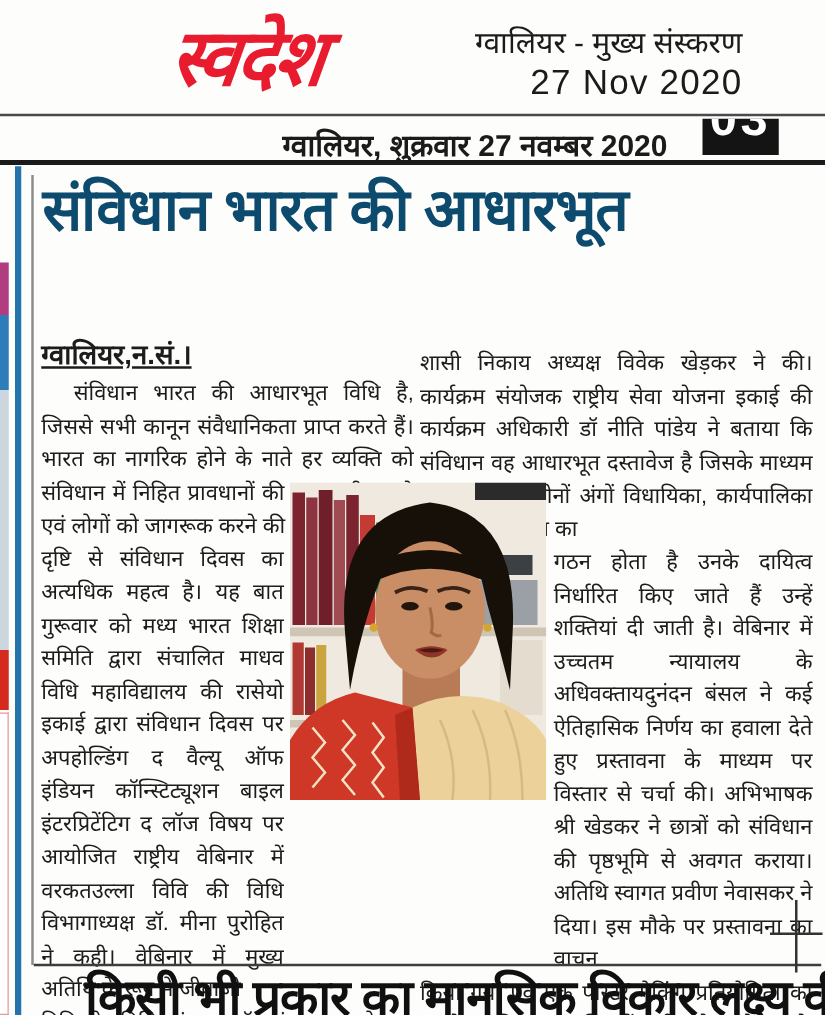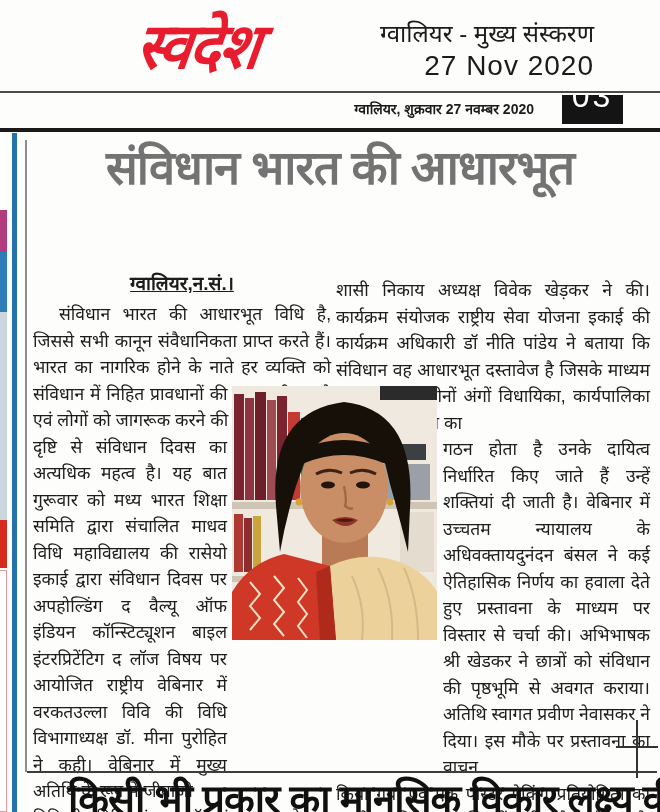--- a/index.html
+++ b/index.html
@@ -14,46 +14,46 @@
     position:absolute; left:58px; top:2px; width:280px; height:84px;
     display:flex; align-items:center; justify-content:center;
     font-size:60px; font-weight:900; font-style:italic;
     transform:skewX(-7deg) scaleY(1.05);
     letter-spacing:-2px;
     font-family:"DejaVu Serif","Liberation Serif",serif;
   }
   .edition { position:absolute; right:66px; top:16px; font-size:24px; }
   .scan-date { position:absolute; right:66px; top:50px; font-size:28px; letter-spacing:1px; }
   .rule-thin { position:absolute; left:0; top:91px; width:660px; height:2px; background:#4a4a4a; }
-  .dateline { position:absolute; right:126px; top:99px; font-size:14px; font-weight:bold;margin-left:12px; }
+  .dateline { position:absolute; right:126px; top:99px; font-size:24px; font-weight:bold;margin-left:12px; }
   .pagenum-box { position:absolute; left:562px; top:95px; width:61px; height:29px; background:#141414; overflow:hidden; }
-  .pagenum-box span { display:block; text-align:center; color:#fff; font-weight:normal; font-size:32px; line-height:32px; margin-top:-15px; letter-spacing:3px; }
+  .pagenum-box span { display:block; text-align:center; color:#fff; font-weight:bold; font-size:39px; line-height:32px; margin-top:-15px; letter-spacing:3px; }
   .rule-thick { position:absolute; left:0; top:128px; width:660px; height:4px; background:#1a1a1a; }
 
   
   .edge { position:absolute; left:0; width:7px; }
   .edge-magenta { top:210px; height:42px; }
   .edge-blue    { top:252px; height:60px; }
   .edge-gray    { top:312px; height:208px; }
   .edge-red     { top:520px; height:48px; }
   .edge-outline { top:570px; height:242px; background:#fff; border:1px solid #e49a9a; border-left:none; }
   .blue-vline { position:absolute; left:12px; top:133px; width:5px; height:679px; }
   .col-rule { position:absolute; left:25px; top:140px; width:2px; height:632px; background:#8d8d8d; }
 
   
   .headline {
-    position:absolute; left:34px; top:139px; width:612px; text-align:center;
-    font-size:47px; line-height:58px; font-weight:900; color:#737373;
+    position:absolute; left:34px; top:139px; width:612px; 
+    font-size:47px; line-height:58px; font-weight:900; color:#0c4a6e;
     letter-spacing:-1px;
   }
   p { margin:0; }
   .col { position:absolute; text-align:justify; font-size:17.5px; line-height:26.5px; color:#1c1c1c; }
   .col1 { left:33px; top:271px; width:298px; }
   .col2 { left:336px; top:277px; width:314px; }
-  .byline { text-align:center; font-weight:bold; text-decoration:underline; font-size:19px; line-height:26px; margin-bottom:4px; }
+  .byline { text-align:left; font-weight:bold; text-decoration:underline; font-size:22px; line-height:26px; margin-bottom:4px; }
   .indent { text-indent:26px; }
   .narrow-left { width:194px; }
   .narrow-right { width:207px; margin-left:auto; }
 
   .photo { position:absolute; left:232px; top:386px; width:205px; height:254px; display:block; }
 
   
   .bottom-rule { position:absolute; left:27px; top:771px; width:630px; height:2px; background:#3d3d3d; }
   .crop-mark { position:absolute; left:612px; top:718px; width:48px; height:62px; }
   .teaser {

